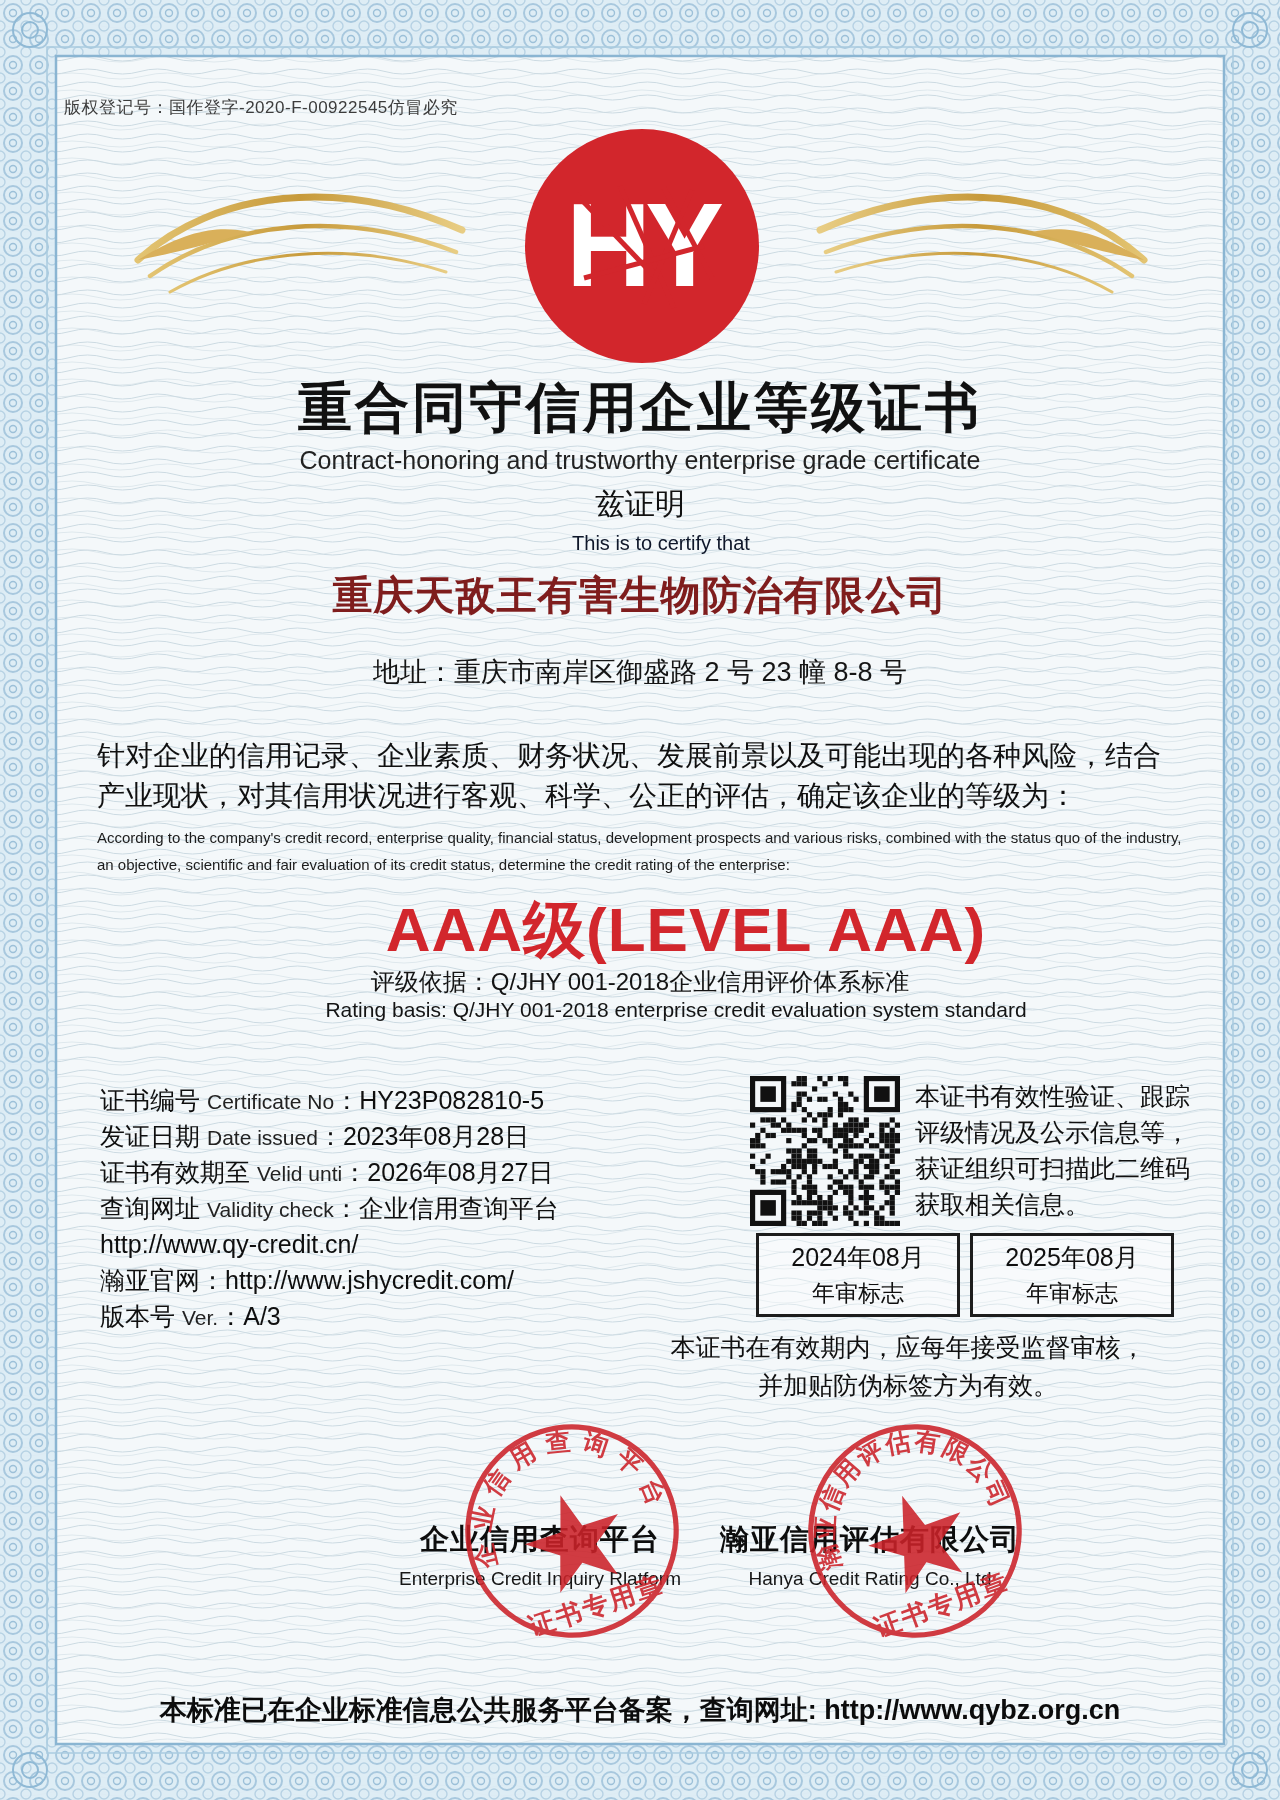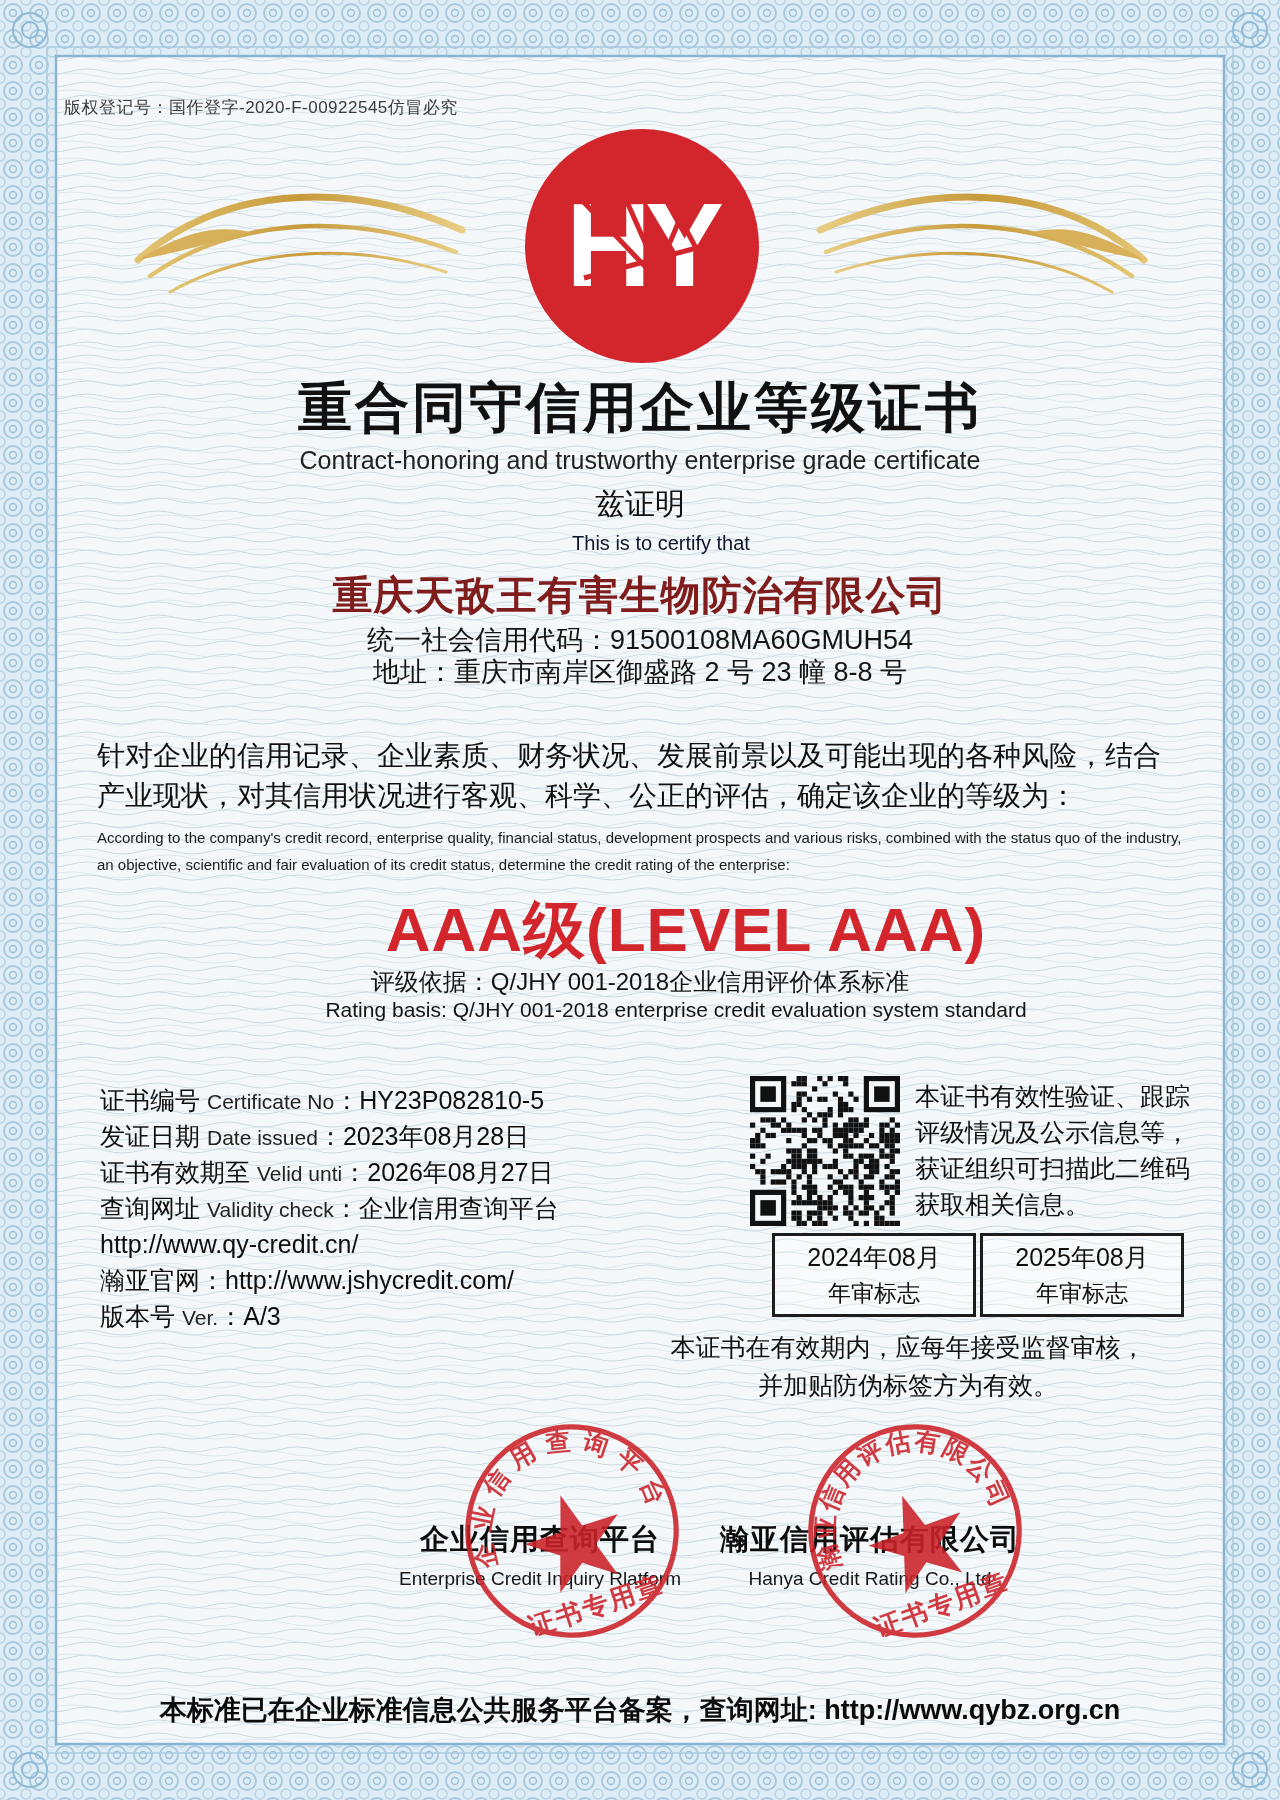--- a/index.html
+++ b/index.html
@@ -36,21 +36,21 @@
 
   .details{left:100px;top:1084px;width:560px;}
   .detail-line{line-height:33px;white-space:nowrap;}
   .dl-cn{font-size:25px;color:#0f0f0f;}
   .dl-en{font-size:21px;color:#222;margin-left:7px;}
   .dl-val{font-size:25px;color:#0f0f0f;}
 
   .qr-box{left:750px;top:1076px;width:150px;height:150px;}
   .qr-note{left:915px;top:1078px;width:295px;font-size:25px;line-height:36px;color:#101010;}
 
-  .review-row{left:772px;top:1233px;display:flex;gap:4px;}
+  .review-row{left:756px;top:1233px;display:flex;gap:10px;}
   .review-box{width:198px;height:78px;border:3px solid #1d1d1d;background:rgba(255,255,255,.35);
     display:flex;flex-direction:column;align-items:center;justify-content:center;gap:4px;}
   .rb-month{font-size:25px;color:#0f0f0f;}
   .rb-label{font-size:23px;color:#0f0f0f;}
 
   .supervision{left:648px;top:1328px;width:520px;text-align:center;font-size:25px;line-height:38px;color:#101010;}
 
   .org{top:1520px;text-align:center;}
   .org.left{left:370px;width:340px;}
   .org.right{left:690px;width:360px;}
@@ -138,21 +138,20 @@
       <line x1="60" y1="150" x2="180" y2="118"></line>
       <line x1="140" y1="60" x2="188" y2="150"></line>
     </g>
   </svg>
 
   <div class="abs title-cn">重合同守信用企业等级证书</div>
   <div class="abs title-en">Contract-honoring and trustworthy enterprise grade certificate</div>
   <div class="abs certify-cn">兹证明</div>
   <div class="abs certify-en">This is to certify that</div>
   <div class="abs company-name">重庆天敌王有害生物防治有限公司</div>
-  <div class="abs credit-code">统一社会信用代码：91500108MA60GMUH54</div>
   <div class="abs address">地址：重庆市南岸区御盛路 2 号 23 幢 8-8 号</div>
 
   <div class="abs para">
     <div class="para-cn">针对企业的信用记录、企业素质、财务状况、发展前景以及可能出现的各种风险，结合产业现状，对其信用状况进行客观、科学、公正的评估，确定该企业的等级为：</div>
     <div class="para-en">According to the company's credit record, enterprise quality, financial status, development prospects and various risks, combined with the status quo of the industry, an objective, scientific and fair evaluation of its credit status, determine the credit rating of the enterprise:</div>
   </div>
 
   <div class="abs grade" style="color:#d2262c;margin-left:46px;">AAA级(LEVEL AAA)</div>
   <div class="abs basis-cn">评级依据：Q/JHY 001-2018企业信用评价体系标准</div>
   <div class="abs basis-en">Rating basis: Q/JHY 001-2018 enterprise credit evaluation system standard</div>

